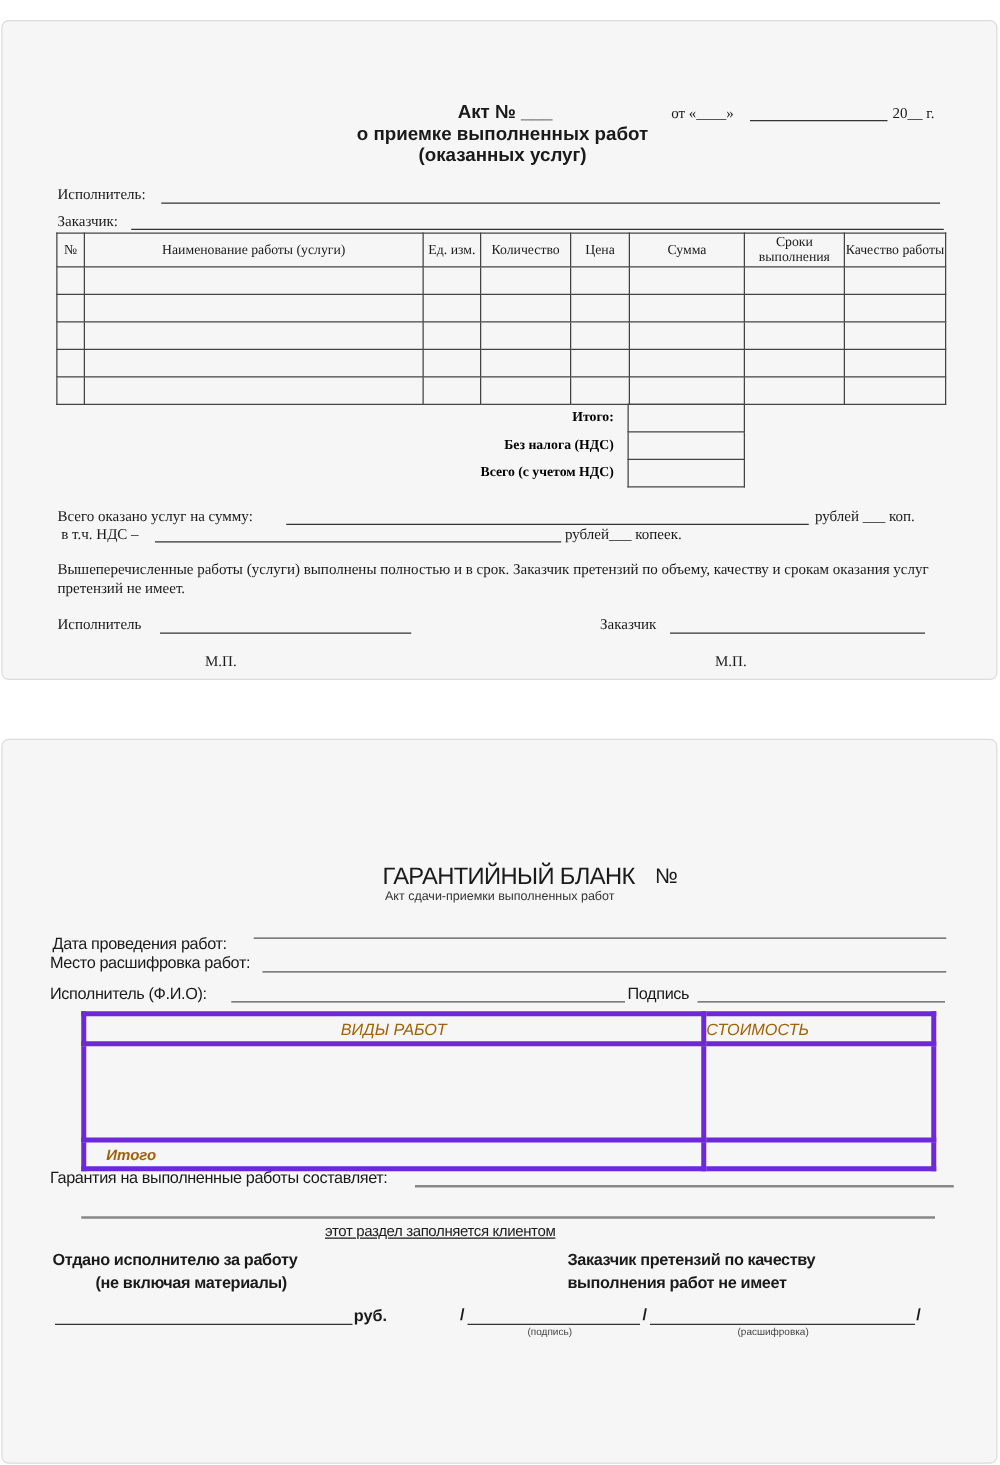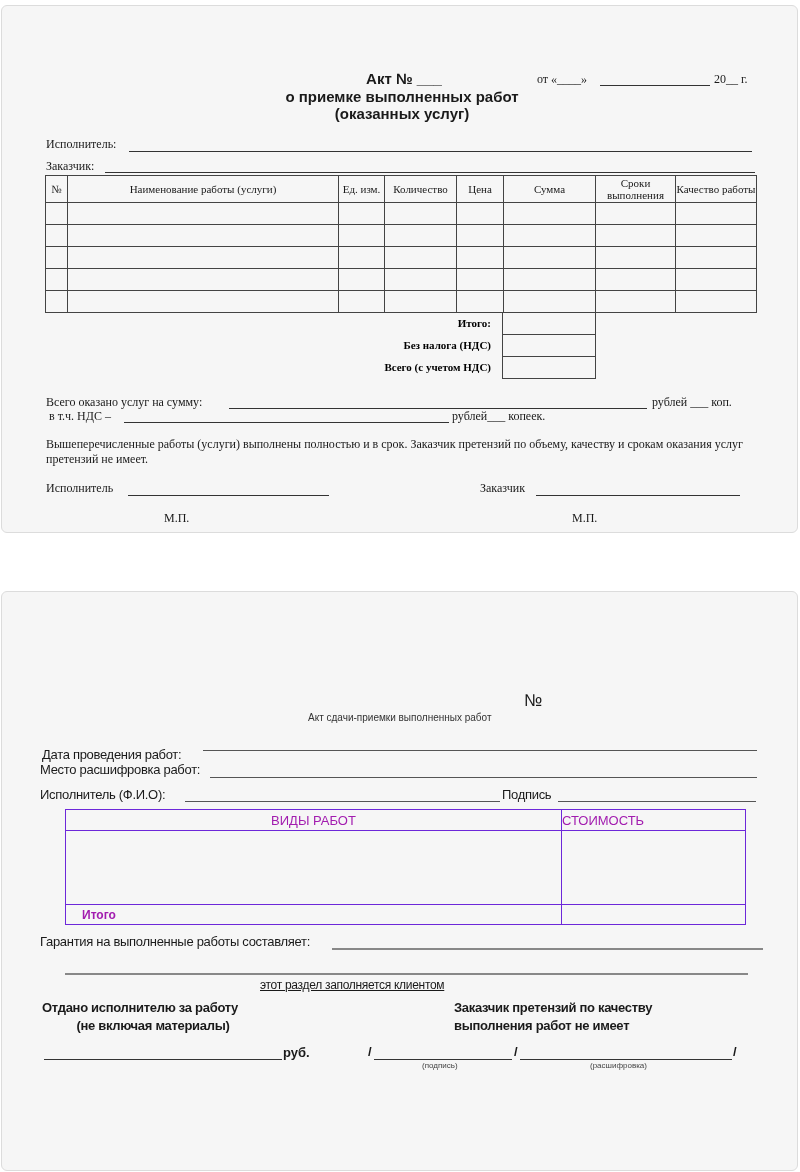--- a/index.html
+++ b/index.html
@@ -2,21 +2,21 @@
 <html><head>
 <meta charset="utf-8">
 <style>
   html, body { margin: 0; padding: 0; background: #ffffff; }
   body { width: 800px; height: 1172px; position: relative; overflow: hidden; }
   .card {
     position: absolute; left: 1px; width: 797px;
     background: #f6f6f6; border: 1px solid #dcdcdc; border-radius: 6px;
     box-sizing: border-box;
   }
-  #card1 { top: 5px; height: 528px; }
+  #card1 { top: 16px; height: 528px; }
   #card2 { top: 591px; height: 580px; }
   .serif { font-family: "Liberation Serif", serif; color: #1a1a1a; }
   .sans { font-family: "Liberation Sans", sans-serif; color: #1a1a1a; }
   .abs { position: absolute; }
   .uline { position: absolute; border-bottom: 1px solid #333; height: 0; }
 
   
   .act-title { font-weight: bold; font-size: 15px; text-align: center; line-height: 18px; }
   .c1-text { font-size: 12px; }
   table.works { position: absolute; left: 43px; top: 169px; width: 711px; border-collapse: collapse; table-layout: fixed; }
@@ -24,21 +24,21 @@
   table.works th { height: 26px; }
   table.works td { height: 21px; }
   table.totals { position: absolute; left: 500px; top: 306px; border-collapse: collapse; }
   table.totals td { border: 1px solid #444; width: 92px; height: 21px; padding: 0; }
   .tot-label { position: absolute; right: 306px; font-family: "Liberation Serif", serif; font-weight: bold; font-size: 11px; text-align: right; }
 
   
   .g-title { font-size: 19px; letter-spacing: -0.5px; }
   .g-text { font-size: 13px; letter-spacing: -0.3px; }
   table.gtab { position: absolute; left: 63px; top: 217px; width: 680px; border-collapse: collapse; table-layout: fixed; }
-  table.gtab td { border: 1px solid #6d28d9; padding: 0; font-family: "Liberation Sans", sans-serif; font-size: 13px; color:#a21caf; }
+  table.gtab td { border: 4px solid #6d28d9; padding: 0; font-family: "Liberation Sans", sans-serif; font-size: 13px; color:#a16207;font-style:italic; }
 </style>
 </head>
 <body>
 
 <div class="card" id="card1">
   <div class="abs sans act-title" style="left:362px; top:64px; width:80px;">Акт № ___</div>
   <div class="abs serif c1-text" style="left:535px; top:66px;">от «____»</div>
   <div class="uline" style="left:598px; top:79px; width:110px;"></div>
   <div class="abs serif c1-text" style="left:712px; top:66px;">20__ г.</div>
   <div class="abs sans act-title" style="left:260px; top:99px; width:280px;">(оказанных услуг)</div>
@@ -154,20 +154,21 @@
 
   <div class="abs serif c1-text" style="left:44px; top:475px;">Исполнитель</div>
   <div class="uline" style="left:126px; top:489px; width:201px;"></div>
   <div class="abs serif c1-text" style="left:478px; top:475px;">Заказчик</div>
   <div class="uline" style="left:534px; top:489px; width:204px;"></div>
   <div class="abs serif c1-text" style="left:162px; top:505px;">М.П.</div>
   <div class="abs serif c1-text" style="left:570px; top:505px;">М.П.</div>
 </div>
 
 <div class="card" id="card2">
+  <div class="abs sans g-title" style="left:304px; top:99px;">ГАРАНТИЙНЫЙ БЛАНК</div>
   <div class="abs sans g-title" style="left:522px; top:99px; font-size:17px;">№</div>
   <div class="abs sans" style="left:306px; top:120px; font-size:10px; color:#333;text-align:center;">Акт сдачи-приемки выполненных работ</div>
 
   <div class="abs sans g-text" style="left:40px; top:143px;margin-top:12px;">Дата проведения работ:</div>
   <div class="uline" style="left:201px; top:158px; width:554px; border-color:#555;"></div>
   <div class="abs sans g-text" style="left:38px; top:170px;">Место расшифровка работ:</div>
   <div class="uline" style="left:208px; top:185px; width:547px; border-color:#555;"></div>
   <div class="abs sans g-text" style="left:38px; top:195px;">Исполнитель (Ф.И.О):</div>
   <div class="uline" style="left:183px; top:209px; width:315px; border-color:#555;"></div>
   <div class="abs sans g-text" style="left:500px; top:195px;">Подпись</div>

